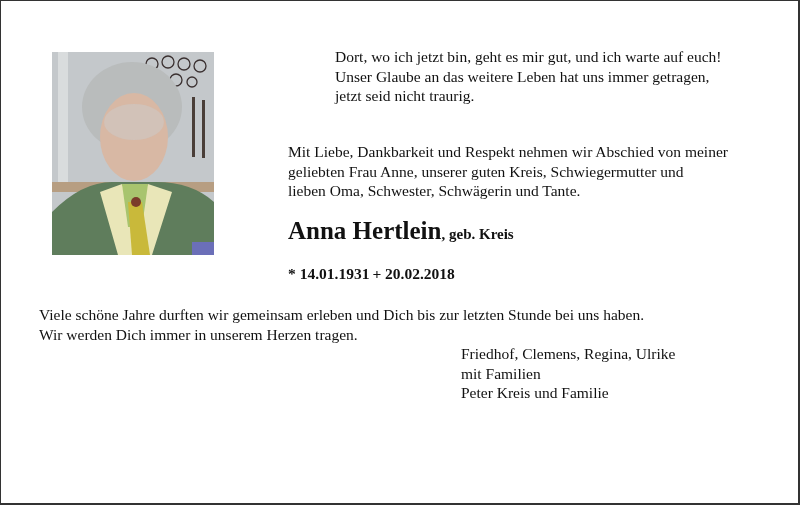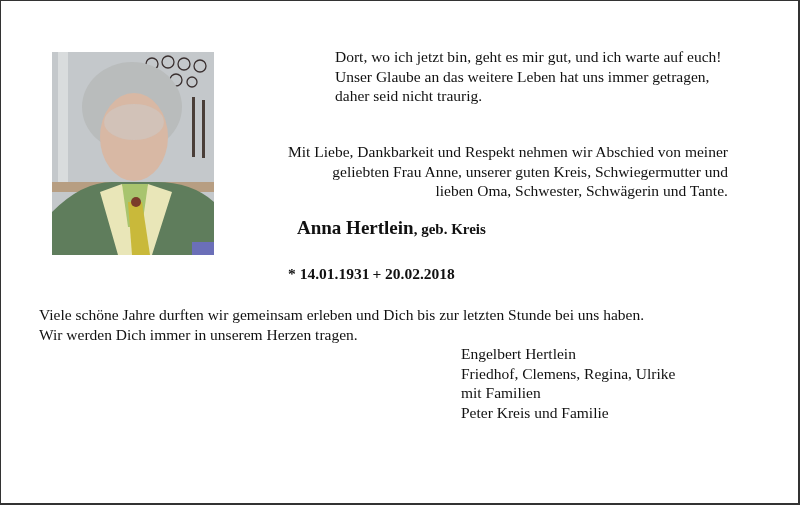--- a/index.html
+++ b/index.html
@@ -17,23 +17,23 @@
     color: #111;
   }
   .photo {
     position: absolute; left: 51px; top: 51px; width: 162px; height: 203px;
     overflow: hidden;
     background: linear-gradient(180deg, #c9cdd0 0%, #b8bcbf 35%, #9aa49b 60%, #6f8467 100%);
   }
   .photo svg { display: block; }
   .text { position: absolute; font-size: 15.5px; line-height: 19.5px; white-space: nowrap; }
   .verse { left: 287px; top: 46px; margin-left: 47px; }
-  .intro { left: 287px; top: 141px; text-align: right; }
+  .intro { left: 287px; top: 141px; }
   .name-line { position: absolute; left: 287px; top: 216px; white-space: nowrap; font-weight: bold; }
-  .name { font-size: 19px; margin-left: 9px; }
+  .name { font-size: 25px; }
   .maiden { font-size: 15px; margin-top: 35px; }
   .dates { position: absolute; left: 287px; top: 264px; font-size: 15.5px; font-weight: bold; white-space: nowrap; }
   .dates span + span { margin-left: 3px; }
   .memory { left: 38px; top: 304px; }
   .mourners { left: 460px; top: 343px; }
   .funeral { left: 38px; top: 437px; }
   .line { display: block; }
 </style>
 </head>
 <body>
@@ -63,21 +63,21 @@
       <path d="M70 132 L96 132 L90 175 L76 175 Z" fill="#a8c46e"></path>
       <path d="M76 150 L90 150 L98 203 L80 203 Z" fill="#c9b93a"></path>
       <circle cx="84" cy="150" r="5" fill="#7a3b2a"></circle>
       <rect x="140" y="190" width="22" height="13" fill="#6b6fb8"></rect>
     </svg>
   </div>
 
   <div class="text verse">
     <span class="line">Dort, wo ich jetzt bin, geht es mir gut, und ich warte auf euch!</span>
     <span class="line">Unser Glaube an das weitere Leben hat uns immer getragen,</span>
-    <span class="line">daher seid nicht traurig.</span>
+    <span class="line">jetzt seid nicht traurig.</span>
   </div>
 
   <div class="text intro">
     <span class="line">Mit Liebe, Dankbarkeit und Respekt nehmen wir Abschied von meiner</span>
     <span class="line">geliebten Frau Anne, unserer guten Kreis, Schwiegermutter und</span>
     <span class="line">lieben Oma, Schwester, Schwägerin und Tante.</span>
   </div>
 
   <div class="name-line">
     <span class="name">Anna Hertlein</span><span class="maiden">, geb. Kreis</span>
@@ -86,20 +86,19 @@
   <div class="dates">
     <span>* 14.01.1931</span><span>+ 20.02.2018</span>
   </div>
 
   <div class="text memory">
     <span class="line">Viele schöne Jahre durften wir gemeinsam erleben und Dich bis zur letzten Stunde bei uns haben.</span>
     <span class="line">Wir werden Dich immer in unserem Herzen tragen.</span>
   </div>
 
   <div class="text mourners">
-    <span class="line">Engelbert Hertlein</span>
     <span class="line">Friedhof, Clemens, Regina, Ulrike</span>
     <span class="line">mit Familien</span>
     <span class="line">Peter Kreis und Familie</span>
   </div>
 
 
 </div>
 
 </body></html>

